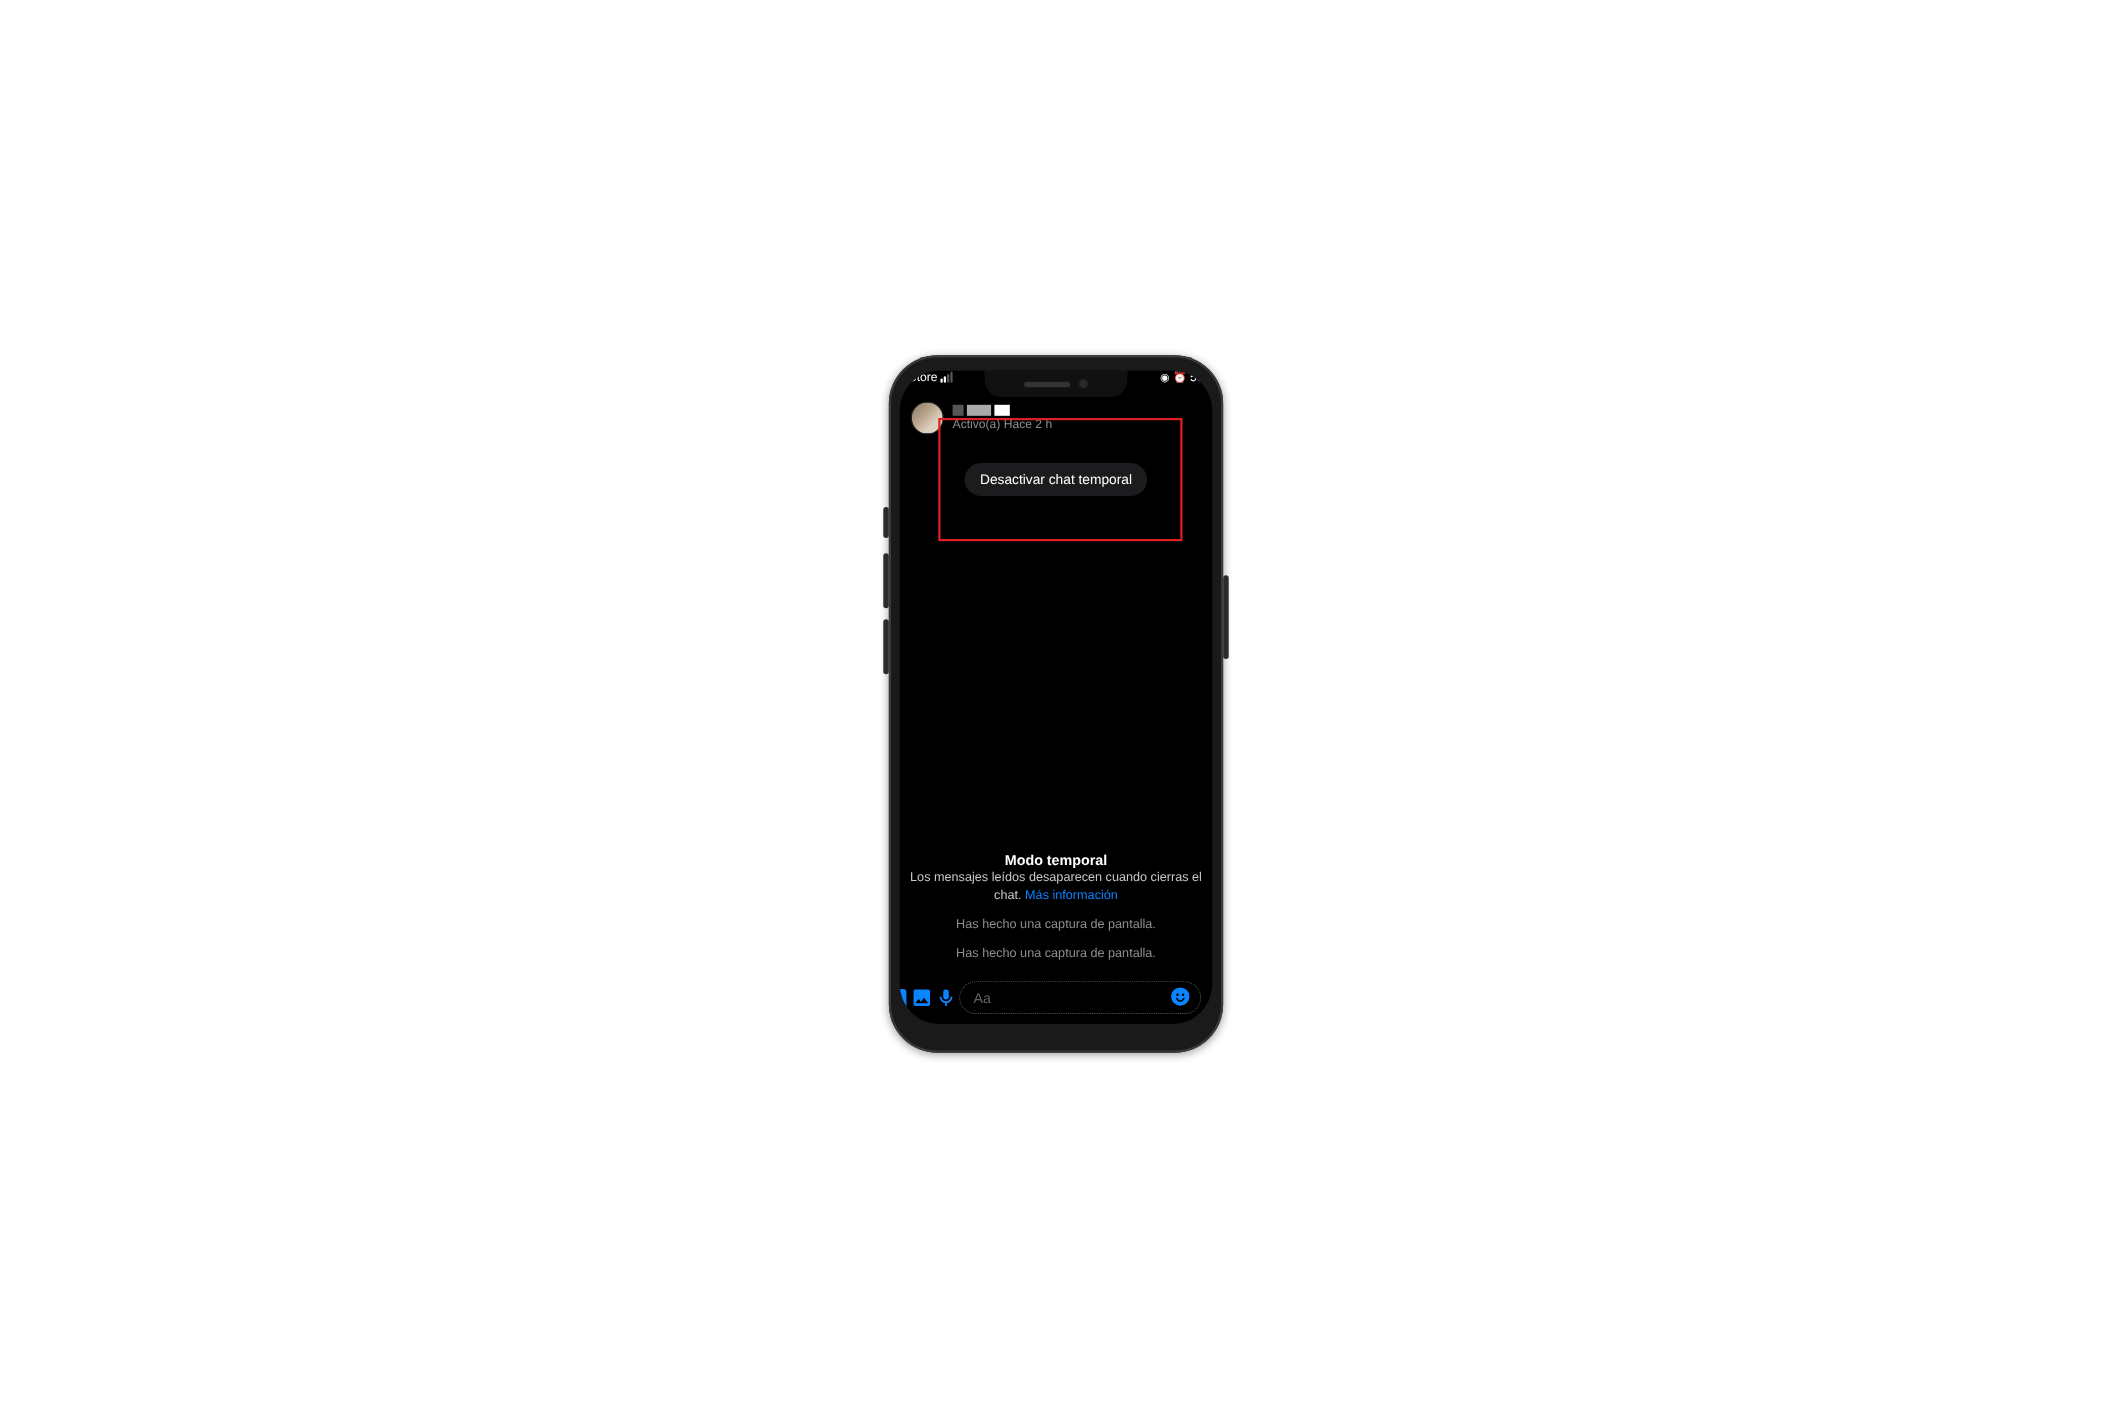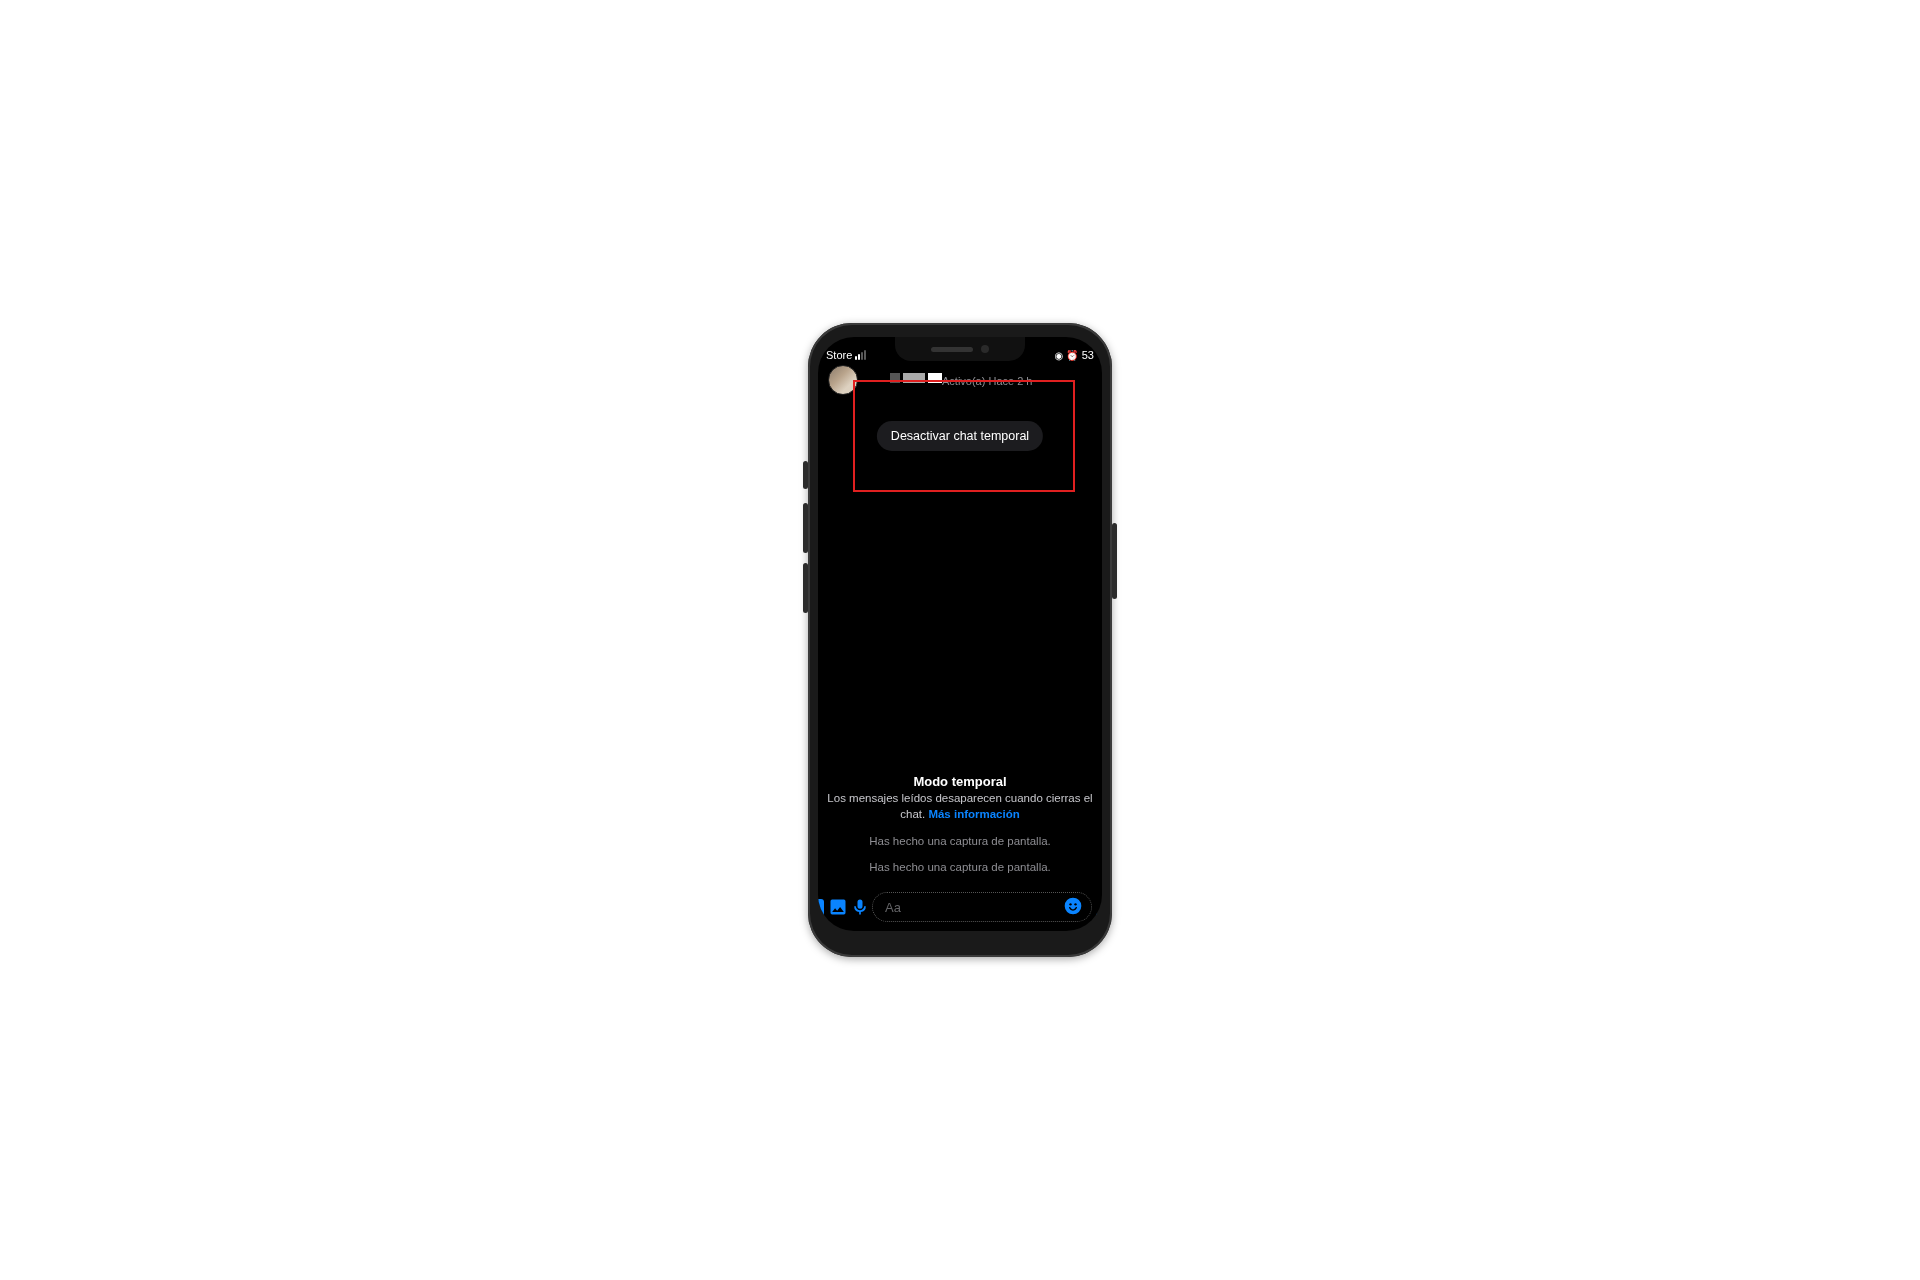--- a/index.html
+++ b/index.html
@@ -64,21 +64,21 @@
 
   
   .status-bar {
     position: absolute;
     top: 0;
     left: 0;
     right: 0;
     height: 24px;
     display: flex;
     justify-content: space-between;
-    align-items: flex-end;
+    align-items: flex-start;
     padding: 0 8px;
     font-size: 11px;
     font-weight: 500;
     z-index: 20;
   }
   .status-left, .status-right { display: flex; align-items: center; gap: 3px; }
   .status-right { padding-right: 0px; }
   .signal-bars { display: inline-flex; align-items: flex-end; gap: 1px; }
   .signal-bars span { width: 2px; background: #fff; border-radius: 1px; }
   .signal-bars span:nth-child(1){height:4px;}
@@ -100,21 +100,21 @@
     gap: 8px;
   }
   .avatar {
     width: 30px;
     height: 30px;
     border-radius: 50%;
     background: linear-gradient(135deg,#8a7a6a 0%,#b9a48c 40%,#ddd1c0 70%);
     flex-shrink: 0;
     border: 1px solid #222;
   }
-  .name-block { display: flex; flex-direction: row; line-height: 1.1; margin-left: 24px; }
+  .name-block { display: flex; flex-direction: column; line-height: 1.1; }
   .name-blur { display: flex; gap: 3px; }
   .name-blur span { display:inline-block; height:10px; background:#888; }
   .name-blur span:nth-child(1){width:10px;background:#555;}
   .name-blur span:nth-child(2){width:22px;background:#aaa;}
   .name-blur span:nth-child(3){width:14px;background:#fff;}
   .activity { color: #8e8e93; font-size: 11px; margin-top: 2px; }
 
   
   .pill {
     position: absolute;
@@ -144,21 +144,21 @@
   
   .info-block {
     position: absolute;
     left: 0; right: 0;
     top: 420px;
     text-align: center;
     padding: 0 6px;
   }
   .info-title { font-weight: 600; font-size: 13px; margin-bottom: 2px; margin-top: 17px; }
   .info-body  { color: #c7c7cc; font-size: 11.5px; line-height: 1.35; }
-  .info-body .link { color: #0a84ff; font-weight: 700; }
+  .info-body .link { color: #0a84ff; font-weight: 400; }
 
   
   .sys-msgs {
     position: absolute;
     left: 0; right: 0;
     top: 498px;
     text-align: center;
     color: #8e8e93;
     font-size: 11.5px;
   }

